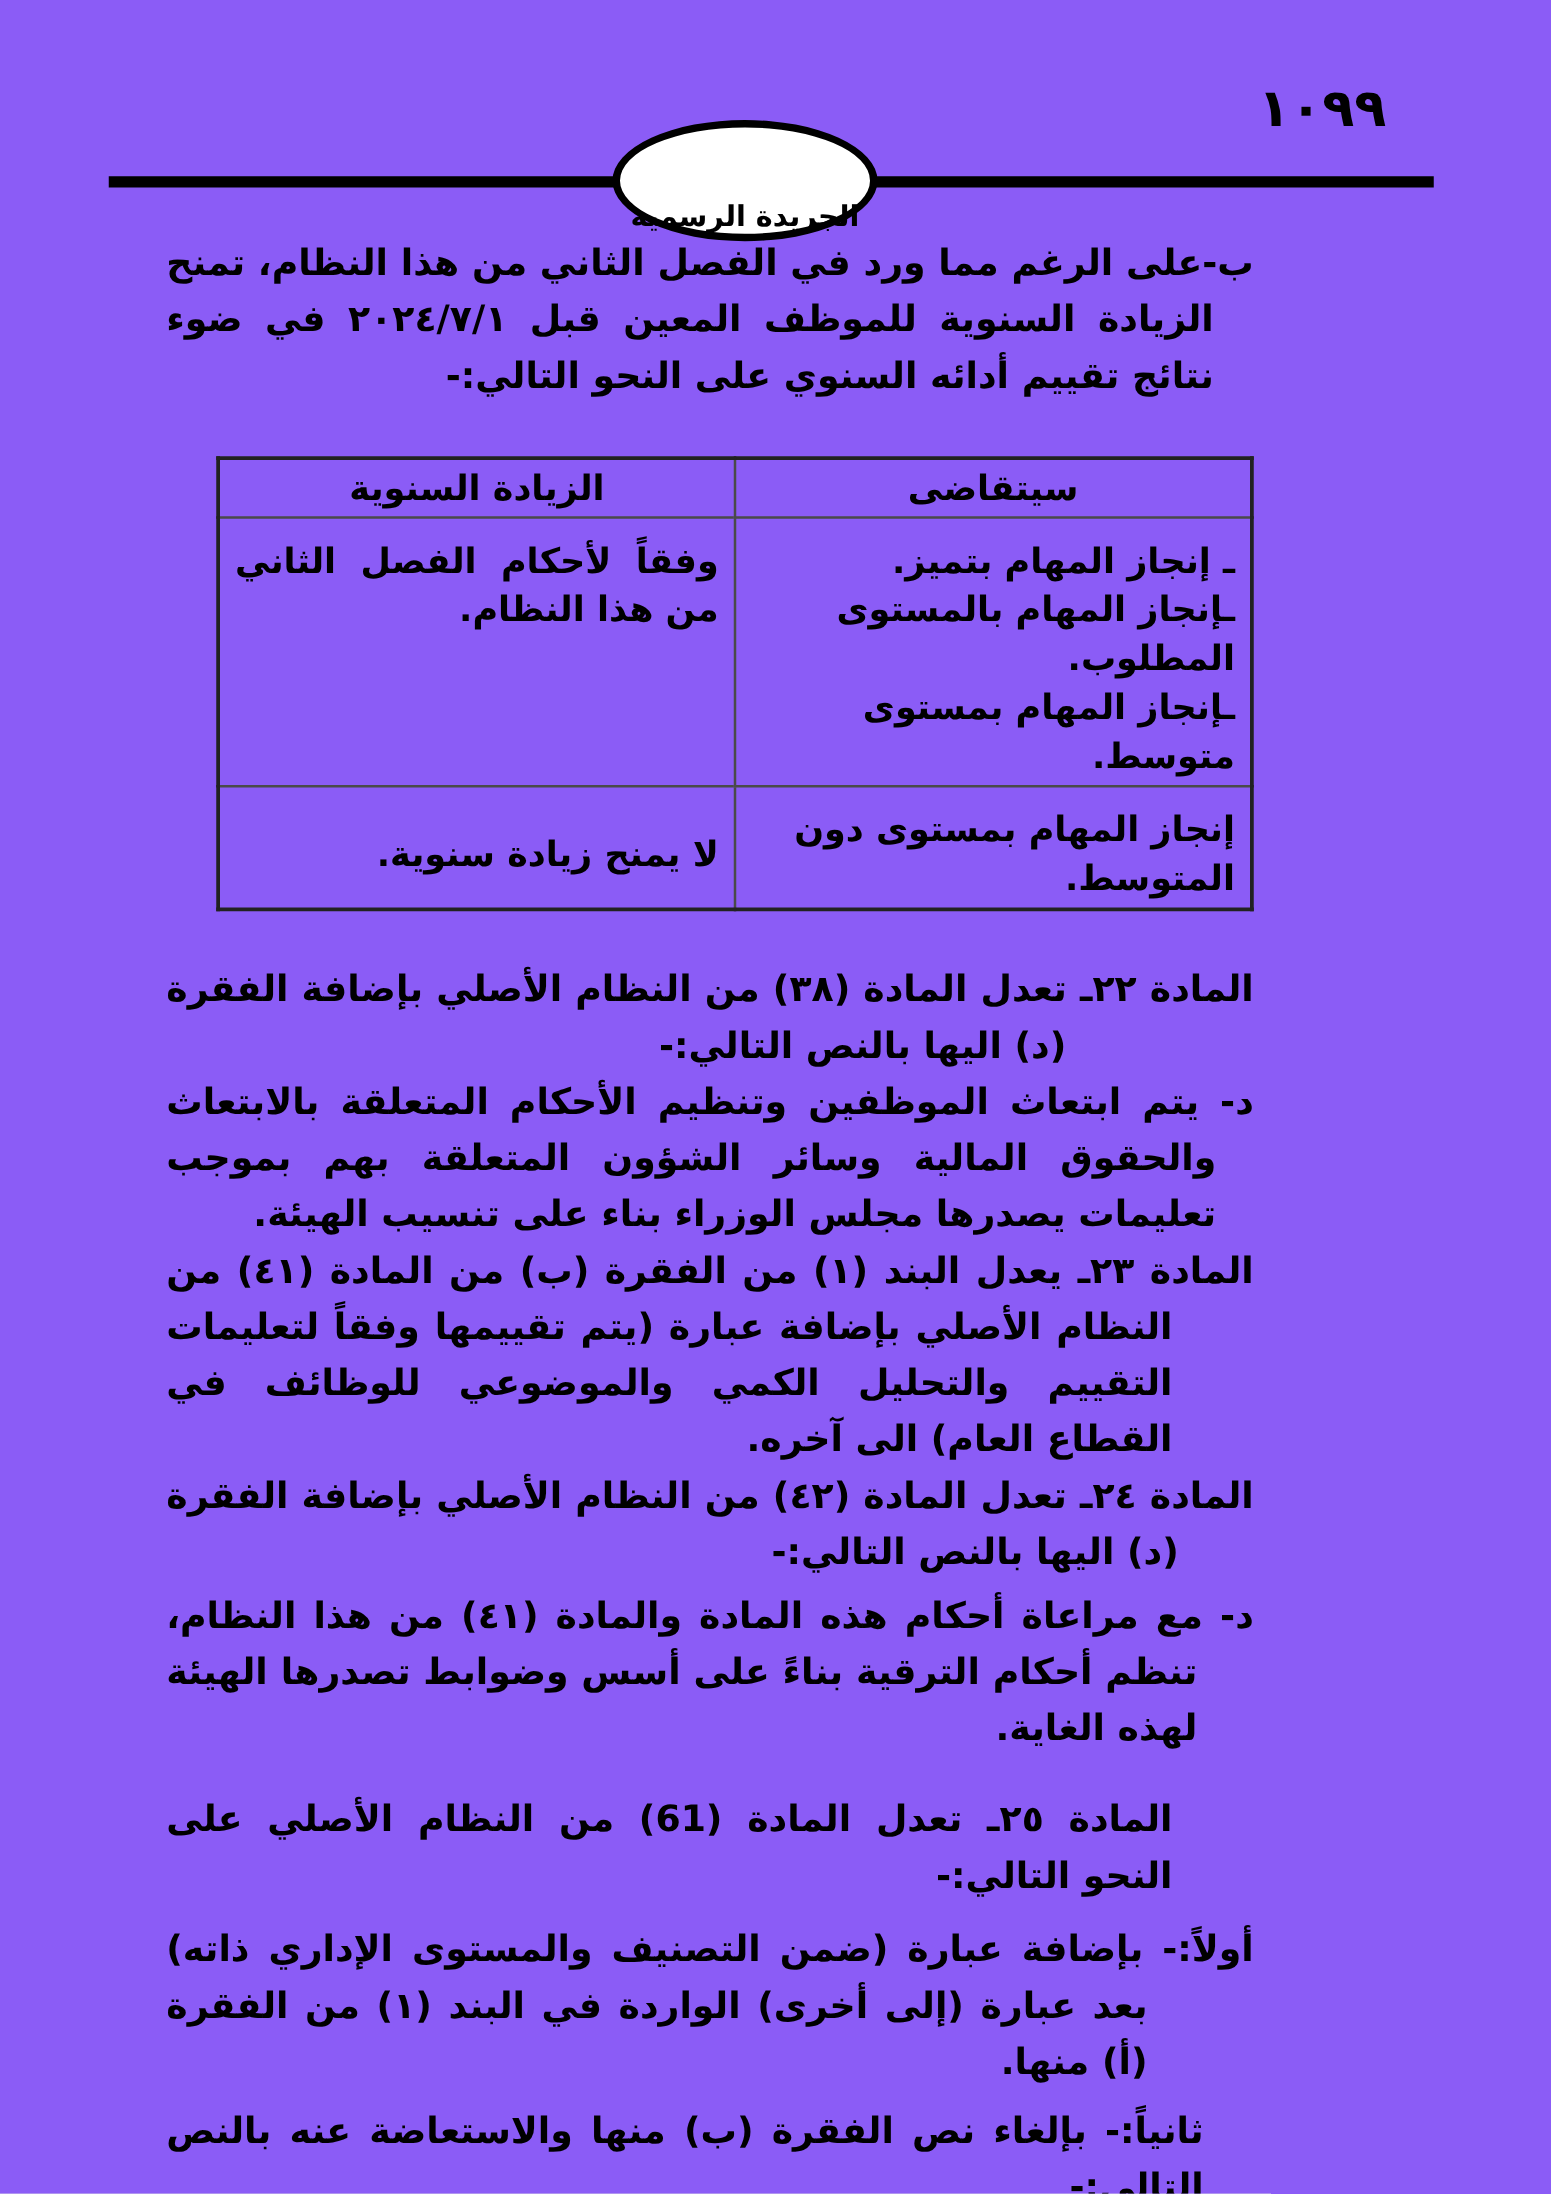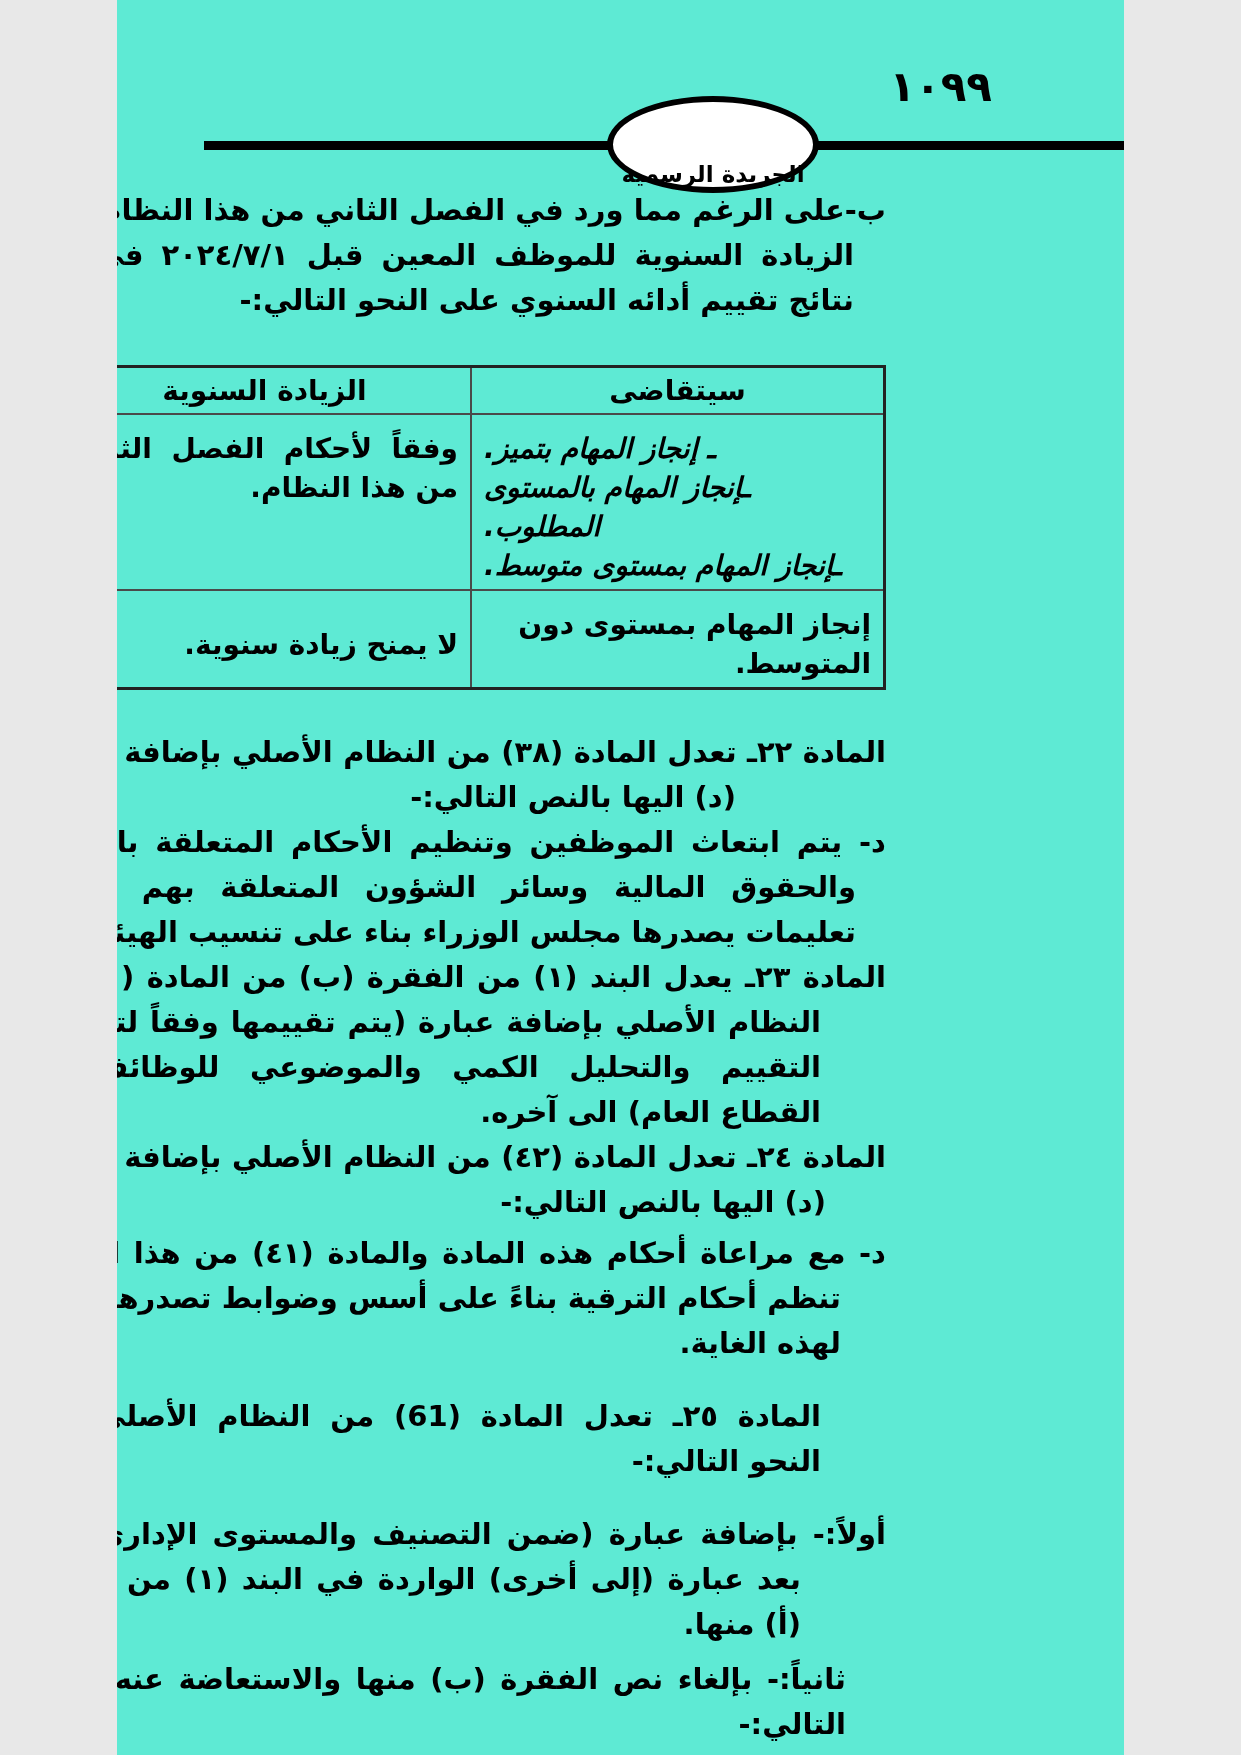--- a/index.html
+++ b/index.html
@@ -1,20 +1,20 @@
 <!DOCTYPE html>
 <html dir="rtl" lang="ar"><head>
 <meta charset="utf-8">
 <style>
   html,body { margin:0; padding:0; background:#e8e8e8; }
   .page {
     position:relative;
-    width:1007px; height:1755px;
+    width:1241px; height:1755px;
     margin:0 auto;
-    background:#5eead4;
+    background:#8b5cf6;
     font-family:"DejaVu Sans", sans-serif;
     font-weight:bold;
     color:#000;
     direction:rtl;
     overflow:hidden;
   }
   
   .page-number {
     position:absolute; top:62px; right:132px;
     font-size:42px; letter-spacing:9px;
@@ -40,21 +40,21 @@
     text-align:justify;
   }
   .para { margin:0; }
   .hang-intro { padding-right:32px; text-indent:-32px; }
   .hang-a22   { margin-top:40px; padding-right:150px; text-indent:-150px; }
   .hang-a22d  { padding-right:30px; text-indent:-30px; }
   .hang-a23   { padding-right:65px; text-indent:-65px; }
   .hang-a24   { padding-right:60px; text-indent:-60px; }
   .hang-a24d  { margin-top:6px; padding-right:45px; text-indent:-45px; }
   .p-a25      { margin-top:28px; margin-left:0; margin-right:65px; }
-  .hang-first { margin-top:28px; padding-right:85px; text-indent:-85px; }
+  .hang-first { margin-top:14px; padding-right:85px; text-indent:-85px; }
   .p-second   { margin-top:10px; margin-right:40px; }
   .hang-b     { margin-right:45px; padding-right:30px; text-indent:-30px; }
   
   table.inc {
     border-collapse:collapse;
     width:830px;
     margin:42px 0 0 0;
     table-layout:fixed;
     border:3px solid #222;
     font-size:28px;
@@ -67,21 +67,21 @@
   }
   table.inc td {
     border:2px solid #4a4a4a;
     vertical-align:top;
     padding:14px 12px 4px 12px;
     line-height:39px;
     text-align:right;
   }
   table.inc td.inc-cell { text-align:justify; }
   table.inc tr.last td { height:44px; vertical-align:middle; }
-  .rating-line { text-align:left;font-style:italic; }
+  .rating-line { text-align:right; }
 </style>
 </head>
 <body>
 
 <div class="page">
 
   <div class="page-number">١٠٩٩</div>
 
   <div class="header-rule"></div>
 

